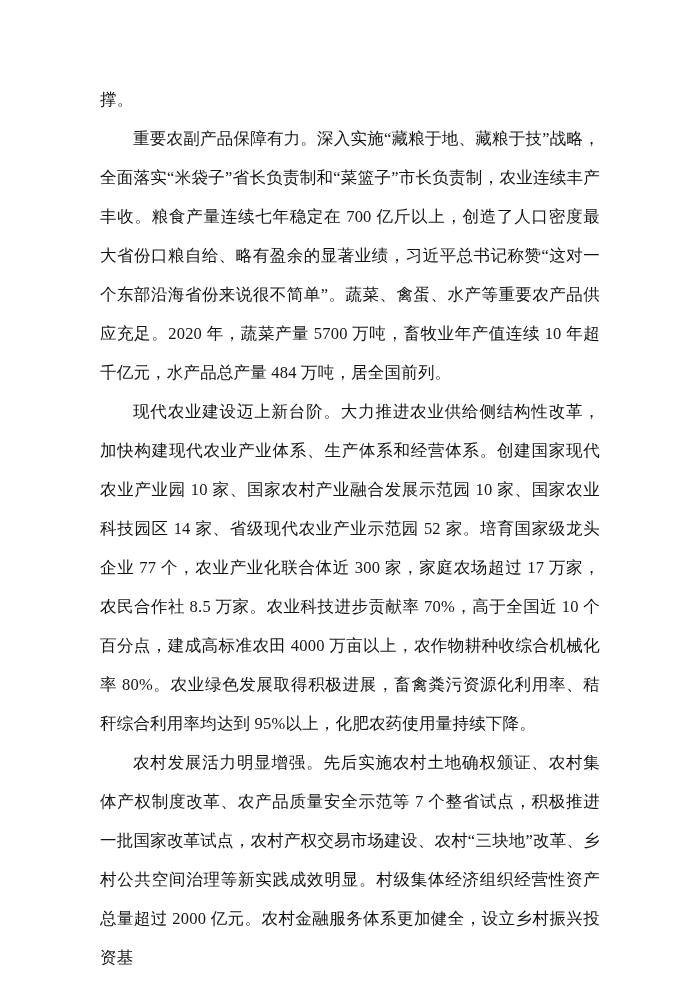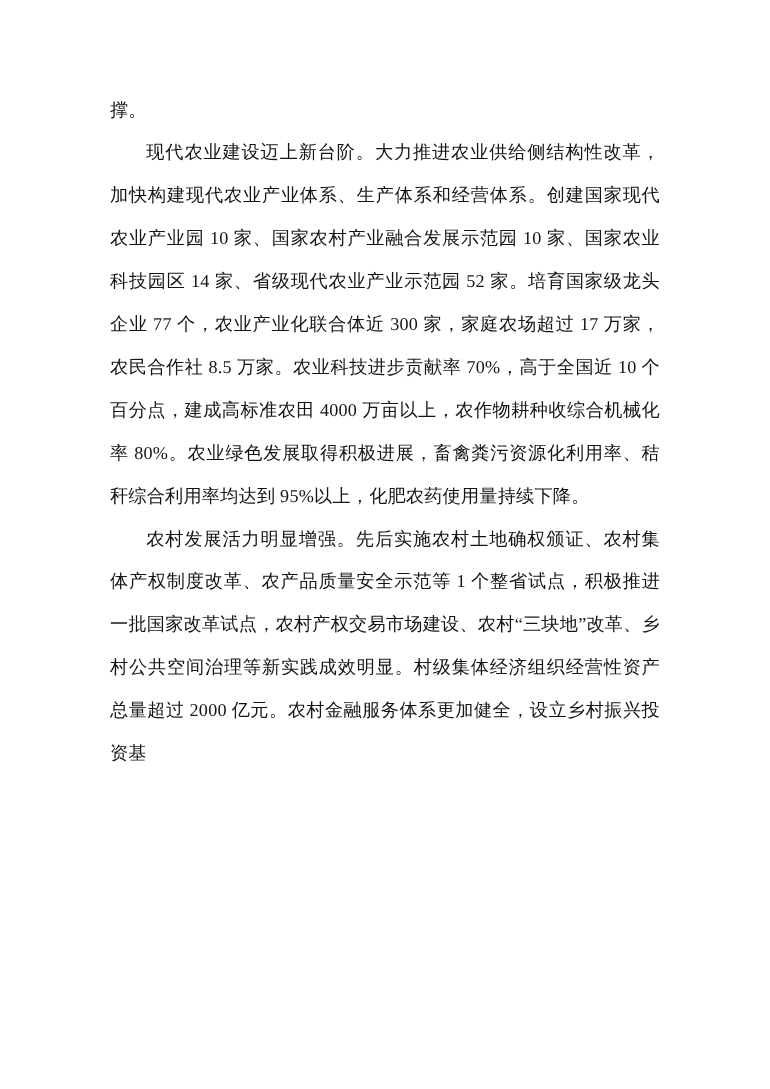--- a/index.html
+++ b/index.html
@@ -39,16 +39,17 @@
     text-indent: 0;
     text-align: justify;
   }
 </style>
 </head>
 <body>
 
 <div class="page">
   <div class="doc-body">
     <p class="cont">撑。</p>
+    <p class="para">重要农副产品保障有力。深入实施“藏粮于地、藏粮于技”战略，全面落实“米袋子”省长负责制和“菜篮子”市长负责制，农业连续丰产丰收。粮食产量连续七年稳定在 700 亿斤以上，创造了人口密度最大省份口粮自给、略有盈余的显著业绩，习近平总书记称赞“这对一个东部沿海省份来说很不简单”。蔬菜、禽蛋、水产等重要农产品供应充足。2020 年，蔬菜产量 5700 万吨，畜牧业年产值连续 10 年超千亿元，水产品总产量 484 万吨，居全国前列。</p>
     <p class="para">现代农业建设迈上新台阶。大力推进农业供给侧结构性改革，加快构建现代农业产业体系、生产体系和经营体系。创建国家现代农业产业园 10 家、国家农村产业融合发展示范园 10 家、国家农业科技园区 14 家、省级现代农业产业示范园 52 家。培育国家级龙头企业 77 个，农业产业化联合体近 300 家，家庭农场超过 17 万家，农民合作社 8.5 万家。农业科技进步贡献率 70%，高于全国近 10 个百分点，建成高标准农田 4000 万亩以上，农作物耕种收综合机械化率 80%。农业绿色发展取得积极进展，畜禽粪污资源化利用率、秸秆综合利用率均达到 95%以上，化肥农药使用量持续下降。</p>
-    <p class="para">农村发展活力明显增强。先后实施农村土地确权颁证、农村集体产权制度改革、农产品质量安全示范等 1 个整省试点，积极推进一批国家改革试点，农村产权交易市场建设、农村“三块地”改革、乡村公共空间治理等新实践成效明显。村级集体经济组织经营性资产总量超过 2000 亿元。农村金融服务体系更加健全，设立乡村振兴投资基</p>
+    <p class="para">农村发展活力明显增强。先后实施农村土地确权颁证、农村集体产权制度改革、农产品质量安全示范等 7 个整省试点，积极推进一批国家改革试点，农村产权交易市场建设、农村“三块地”改革、乡村公共空间治理等新实践成效明显。村级集体经济组织经营性资产总量超过 2000 亿元。农村金融服务体系更加健全，设立乡村振兴投资基</p>
   </div>
 </div>
 
 </body></html>

